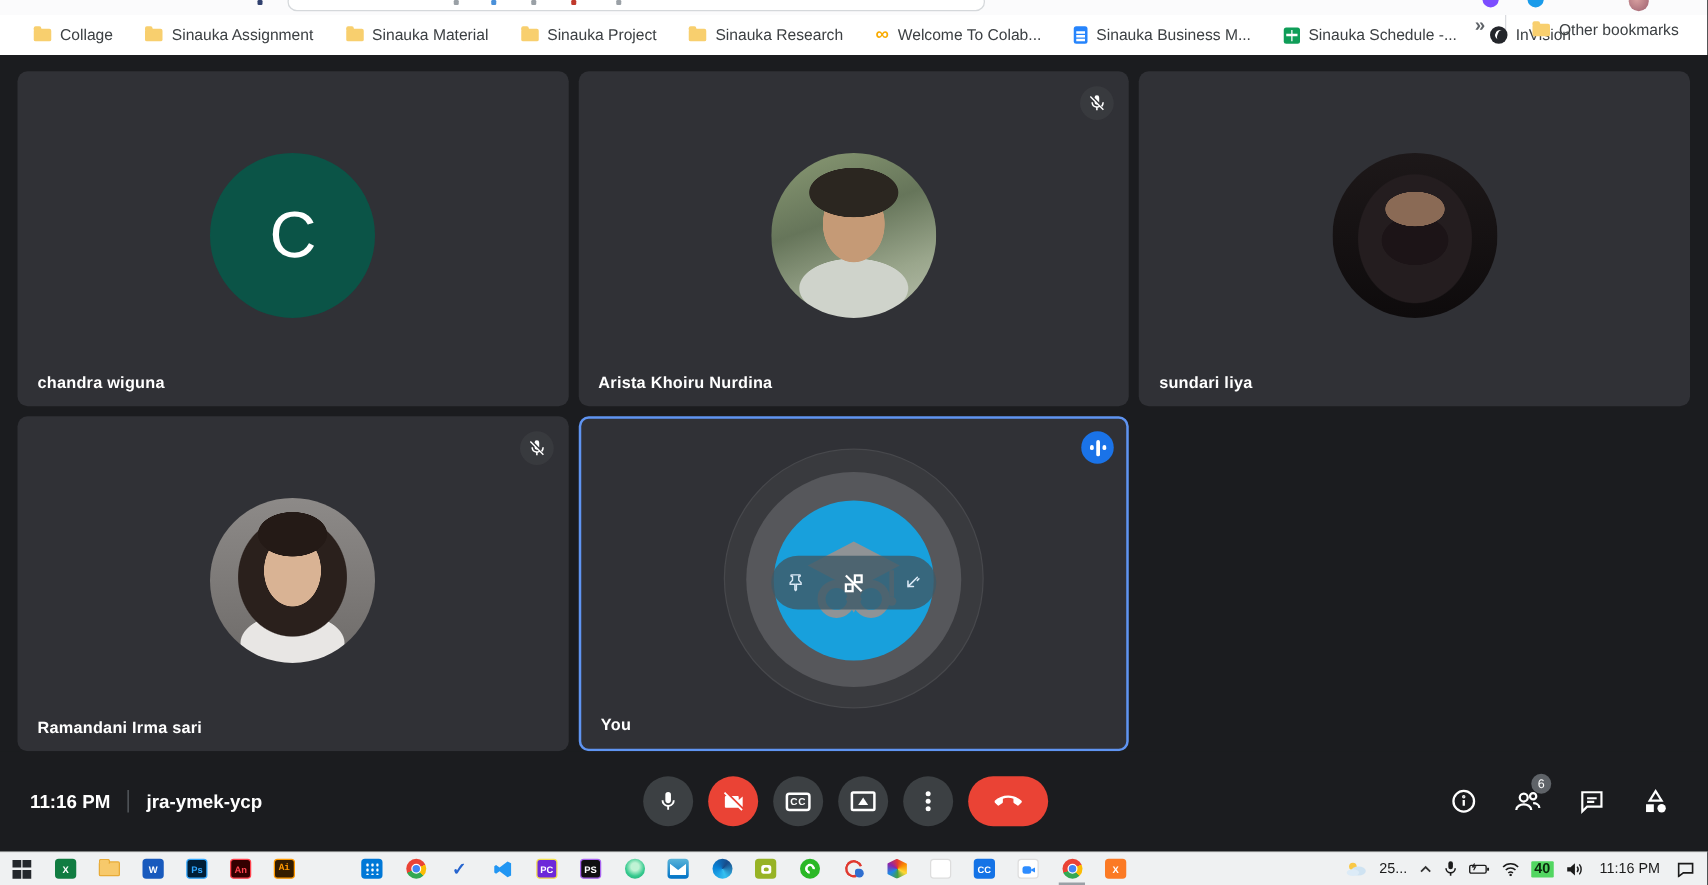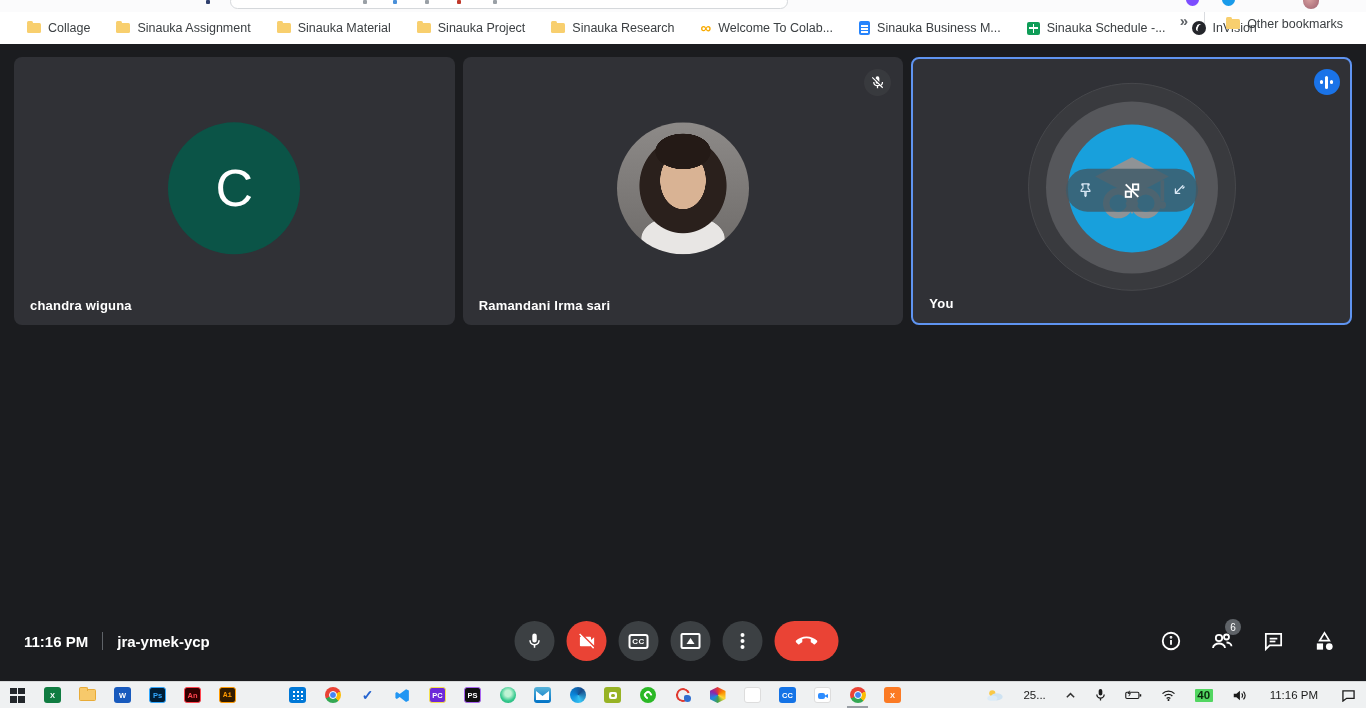--- a/index.html
+++ b/index.html
@@ -163,21 +163,21 @@
   .ic-slack i:nth-child(1){background:#36c5f0}.ic-slack i:nth-child(2){background:#2eb67d}
   .ic-slack i:nth-child(3){background:#ecb22e}.ic-slack i:nth-child(4){background:#e01e5a}
   .ic-cc { background:#1473e6; }
   .ic-zoom { background:#fff; border:1px solid #ddd; position:relative; }
   .ic-zoom::before { content:""; position:absolute; left:3px; top:5px; width:7px; height:6px;
                      background:#2d8cff; border-radius:2px; }
   .ic-zoom::after { content:""; position:absolute; right:2.5px; top:5.5px; width:0; height:0;
                     border-top:2.5px solid transparent; border-bottom:2.5px solid transparent; border-right:4px solid #2d8cff; }
   .ic-xampp { background:#fb7a24; }
 
-  .tray { margin-left:auto; display:flex; align-items:center; gap:19px; padding-right:10px;
+  .tray { margin-left:auto; display:flex; align-items:center; gap:9px; padding-right:10px;
           font-size:11.5px; color:#1b1b1b; }
   .tray .titem { display:flex; align-items:center; cursor:pointer; }
   .batt-badge { background:#52d661; color:#0a2a0d; font-weight:bold; padding:0.5px 2.5px; border-radius:1px; }
   .tray-clock { margin:0 4px; }
 </style>
 </head>
 <body>
 
 <div class="top-sliver">
   <div class="omnibox-frag"></div>
@@ -242,21 +242,34 @@
 <div class="stage">
   <div class="tiles">
 
     <div class="tile">
       <div class="avatar" style="background:#0b5447;">
         <span class="avatar-initial">C</span>
       </div>
       <span class="name-label">chandra wiguna</span>
     </div>
 
-
+    <div class="tile">
+      <div class="avatar ph-arista"></div>
+      <div class="mute-chip">
+        <svg width="15" height="15" viewBox="0 0 24 24" fill="#fff">
+            <path d="M19 11a7 7 0 0 1-1.64 4.5l1.43 1.43A8.94 8.94 0 0 0 21 11h-2zM15 11.16V5a3 3 0 0 0-6 0v.18l6 5.98zM4.27 3 3 4.27l6 6V11a3 3 0 0 0 3 3c.23 0 .44-.03.65-.08l1.66 1.66A5.03 5.03 0 0 1 12 16a5 5 0 0 1-5-5H5a7 7 0 0 0 6 6.92V21h2v-3.08c.91-.13 1.77-.45 2.54-.9L19.73 21 21 19.73 4.27 3z"></path>
+          </svg>
+      </div>
+      <span class="name-label">Arista Khoiru Nurdina</span>
+    </div>
+
+    <div class="tile">
+      <div class="avatar ph-sundari"></div>
+      <span class="name-label">sundari liya</span>
+    </div>
 
 
     <div class="tile">
       <div class="avatar ph-rama"></div>
       <div class="mute-chip">
         <svg width="15" height="15" viewBox="0 0 24 24" fill="#fff">
             <path d="M19 11a7 7 0 0 1-1.64 4.5l1.43 1.43A8.94 8.94 0 0 0 21 11h-2zM15 11.16V5a3 3 0 0 0-6 0v.18l6 5.98zM4.27 3 3 4.27l6 6V11a3 3 0 0 0 3 3c.23 0 .44-.03.65-.08l1.66 1.66A5.03 5.03 0 0 1 12 16a5 5 0 0 1-5-5H5a7 7 0 0 0 6 6.92V21h2v-3.08c.91-.13 1.77-.45 2.54-.9L19.73 21 21 19.73 4.27 3z"></path>
           </svg>
       </div>
       <span class="name-label">Ramandani Irma sari</span>

